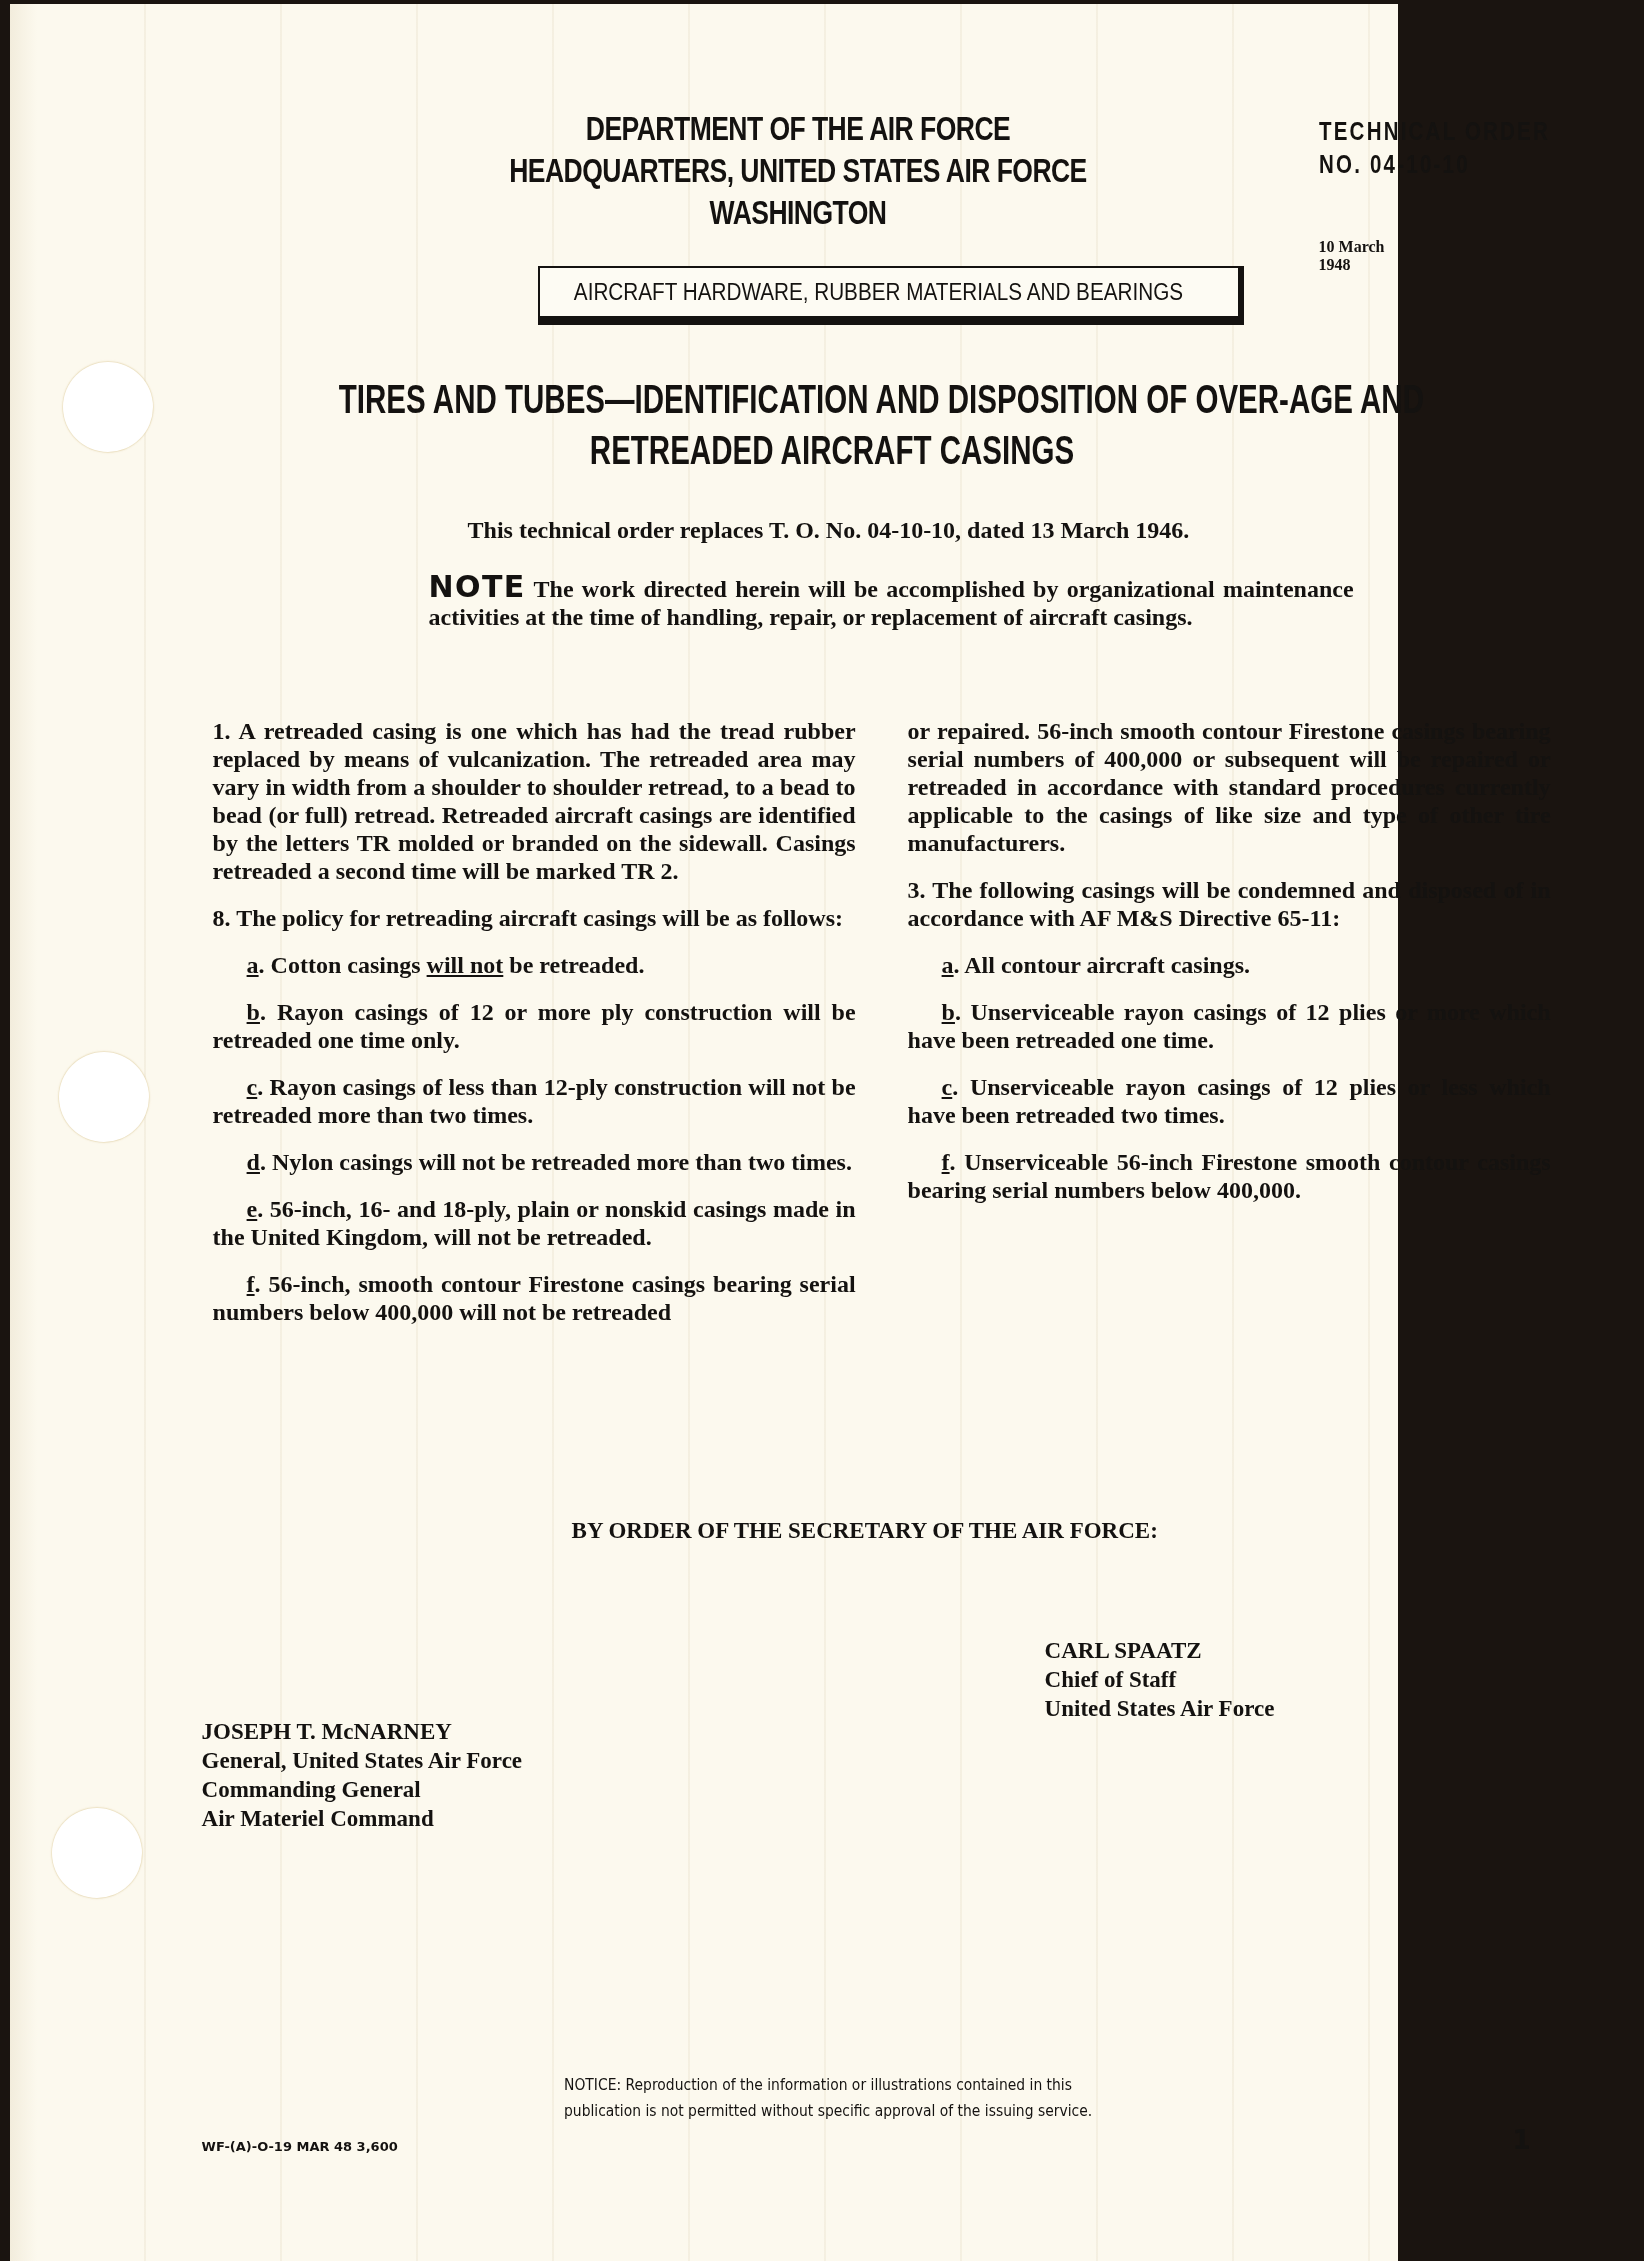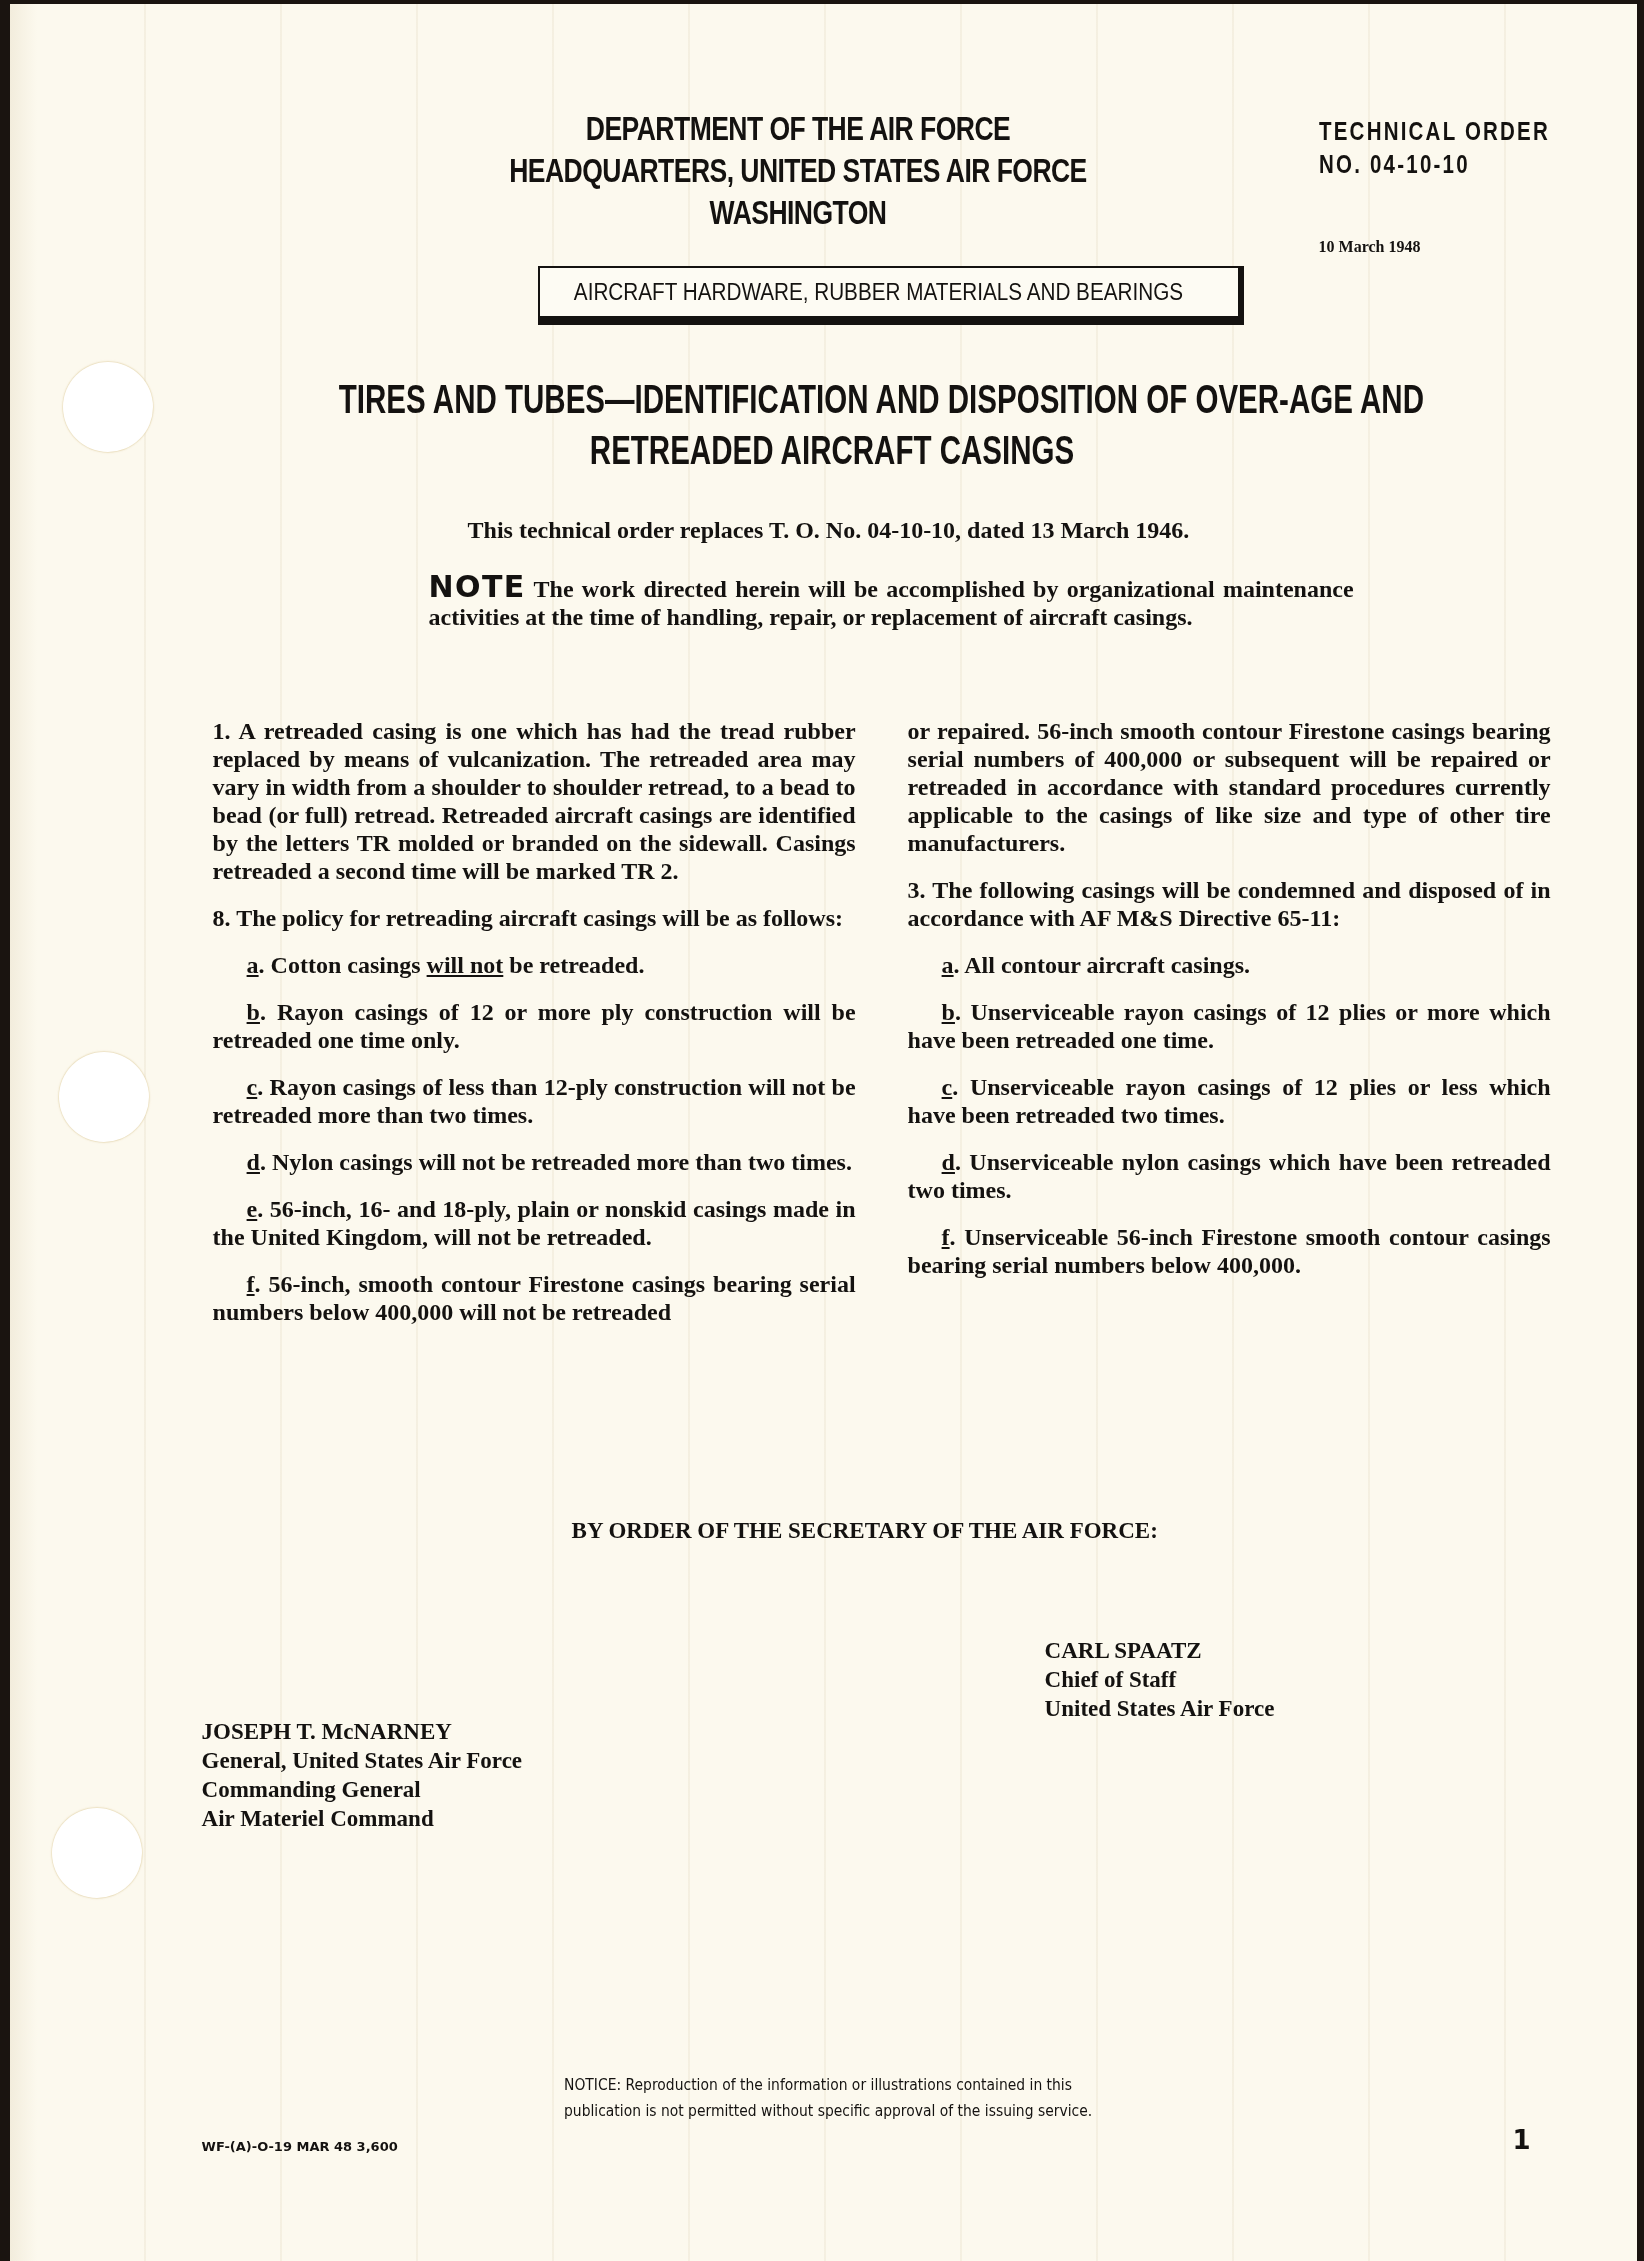--- a/index.html
+++ b/index.html
@@ -3,21 +3,21 @@
 <meta charset="utf-8">
 <style>
   html, body { margin:0; padding:0; }
   body {
     width:1645px; height:2261px; position:relative; overflow:hidden;
     background:#1a1410;
     font-family:"DejaVu Serif", "Liberation Serif", serif;
     color:#141210;
   }
   .page {
-    position:absolute; left:9.6px; top:4.1px; width:1627px; height:2257px;
+    position:absolute; left:9.6px; top:4.1px; width:1388px; height:2257px;
     background:#fcf9ee;
     background-image:
       linear-gradient(90deg, rgba(200,180,140,0.18) 0px, rgba(0,0,0,0) 27px),
       repeating-linear-gradient(90deg, rgba(0,0,0,0) 0px, rgba(0,0,0,0) 134px, rgba(225,215,190,0.55) 135px, rgba(0,0,0,0) 136px);
   }
   .hole {
     position:absolute; width:90px; height:90px; border-radius:50%;
     background:#ffffff; box-shadow: 0 0 1.4px 0.7px rgba(220,200,150,0.6);
   }
   .abs { position:absolute; }
@@ -146,24 +146,20 @@
     </p>
     <p class="para sub">
       <span class="u">b</span>.
       <span>Unserviceable rayon casings of 12 plies or more which have been retreaded one time.</span>
     </p>
     <p class="para sub">
       <span class="u">c</span>.
       <span>Unserviceable rayon casings of 12 plies or less which have been retreaded two times.</span>
     </p>
     <p class="para sub">
-      <span class="u">d</span>.
-      <span>Unserviceable nylon casings which have been retreaded two times.</span>
-    </p>
-    <p class="para sub">
       <span class="u">f</span>.
       <span>Unserviceable 56-inch Firestone smooth contour casings bearing serial numbers below 400,000.</span>
     </p>
   </div>
 
   <div class="abs serif" style="left:562px;top:1514px;font-size:23px;">BY ORDER OF THE SECRETARY OF THE AIR FORCE:</div>
 
   <div class="abs serif sig" style="left:1035px;top:1632px;">
     <div>CARL SPAATZ</div>
     <div>Chief of Staff</div>

